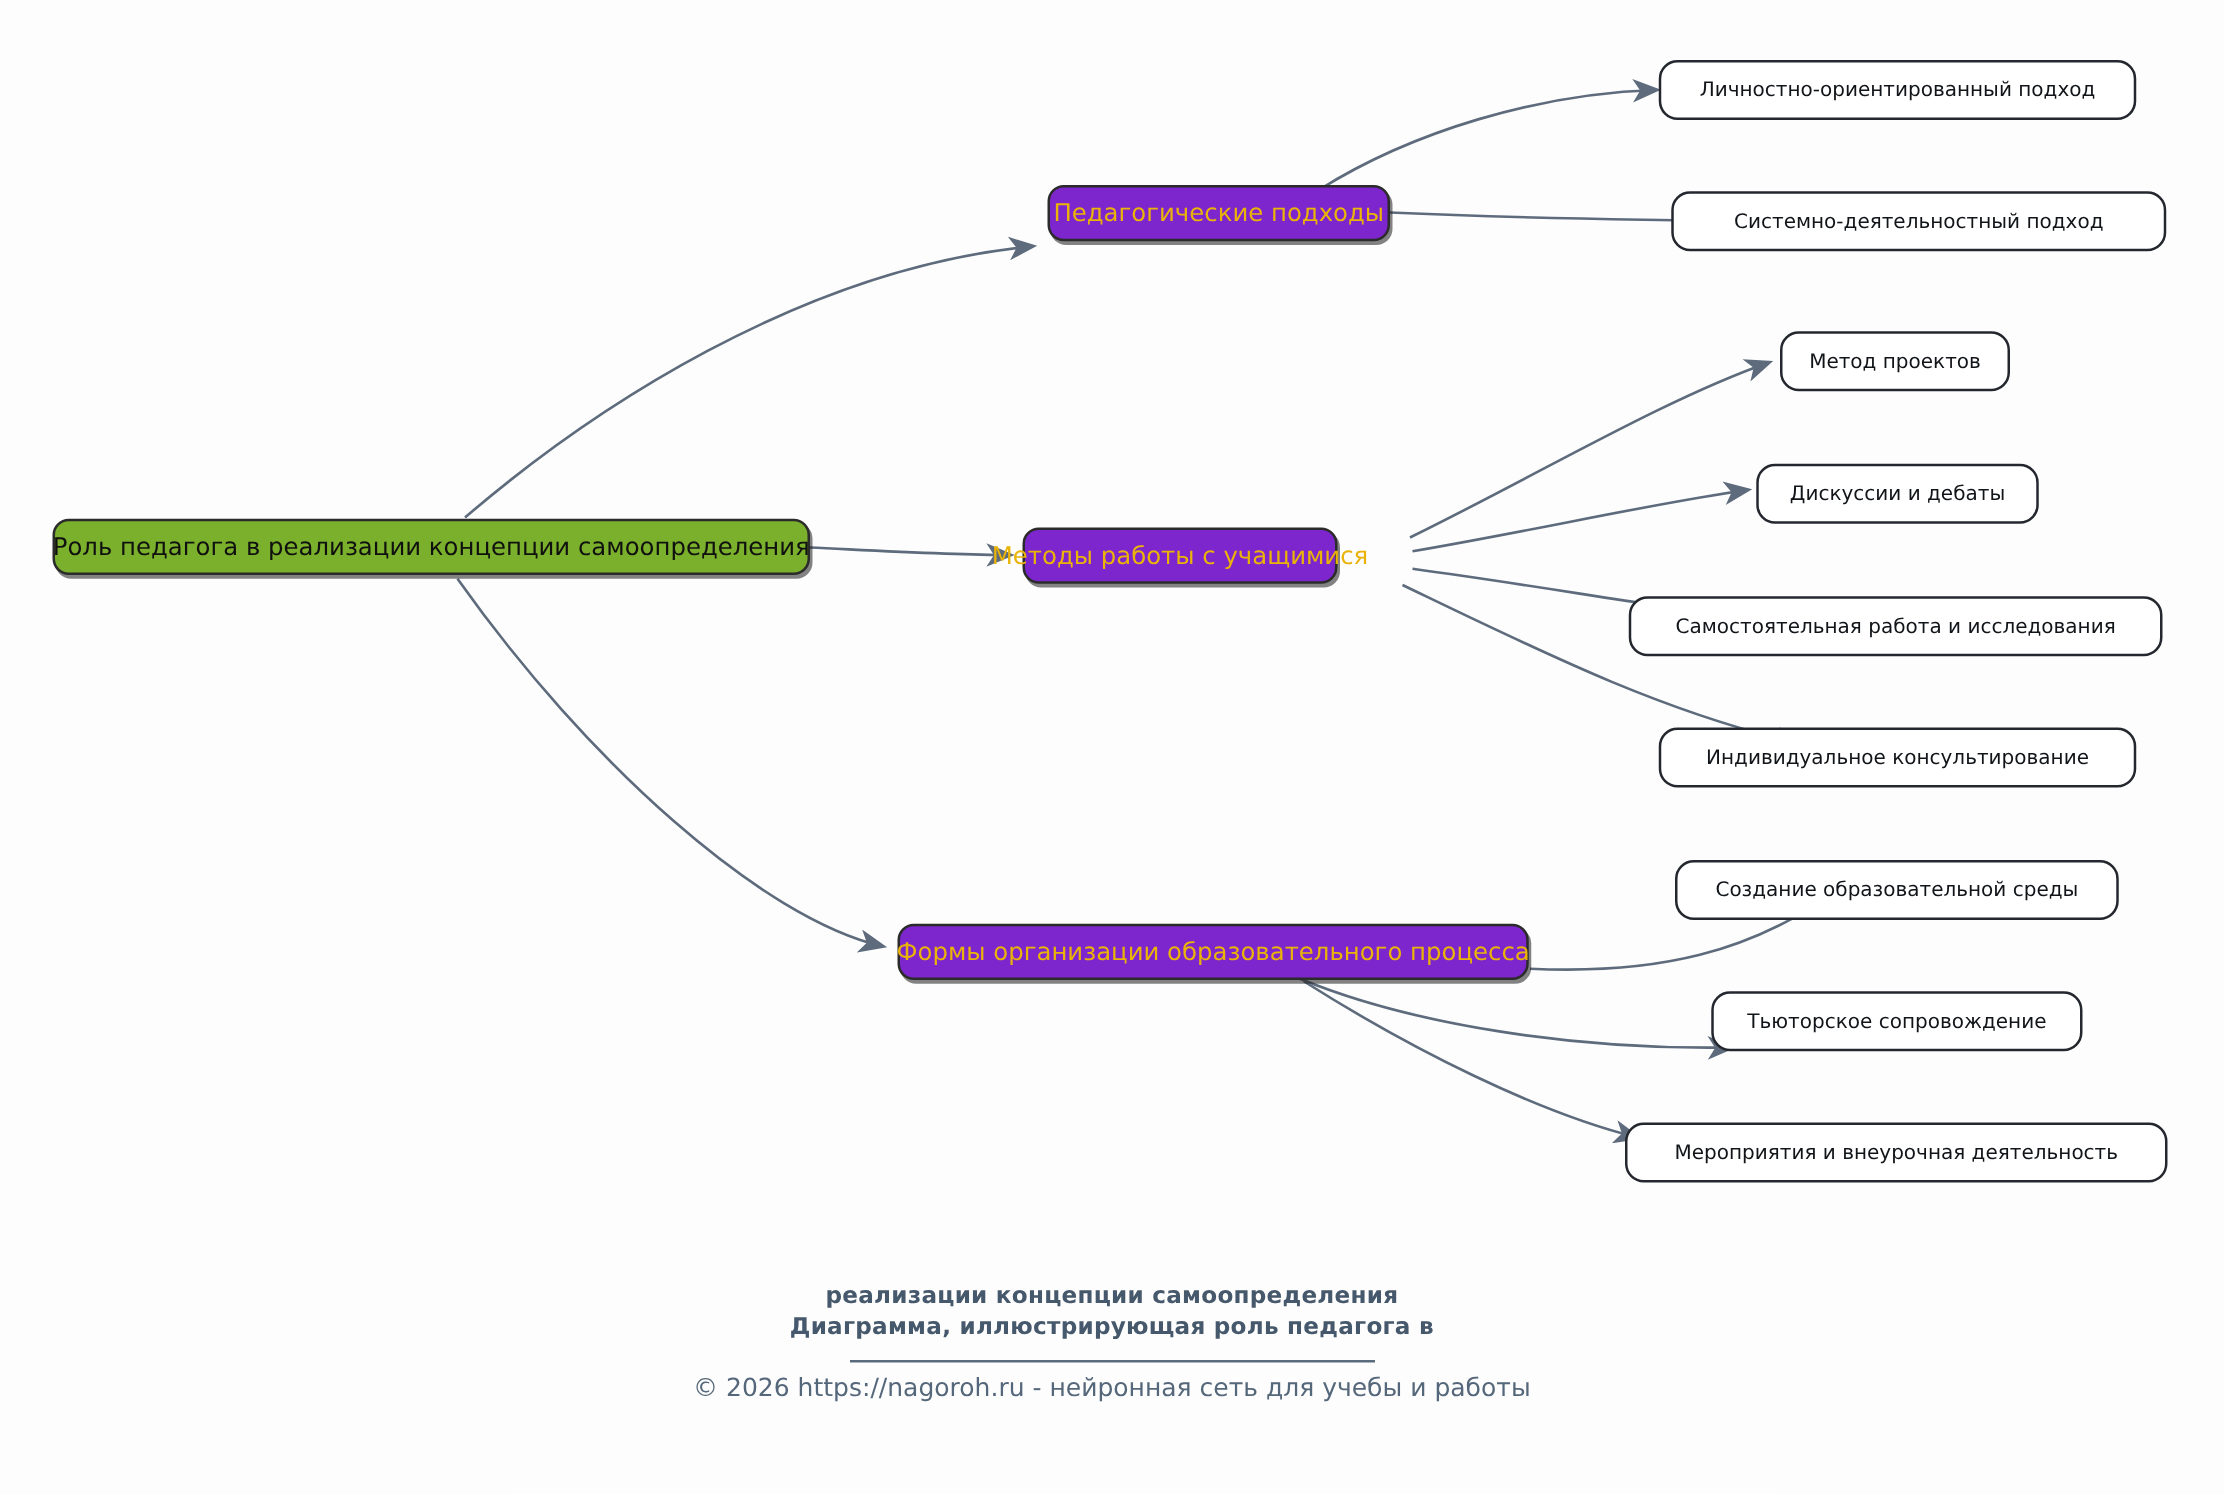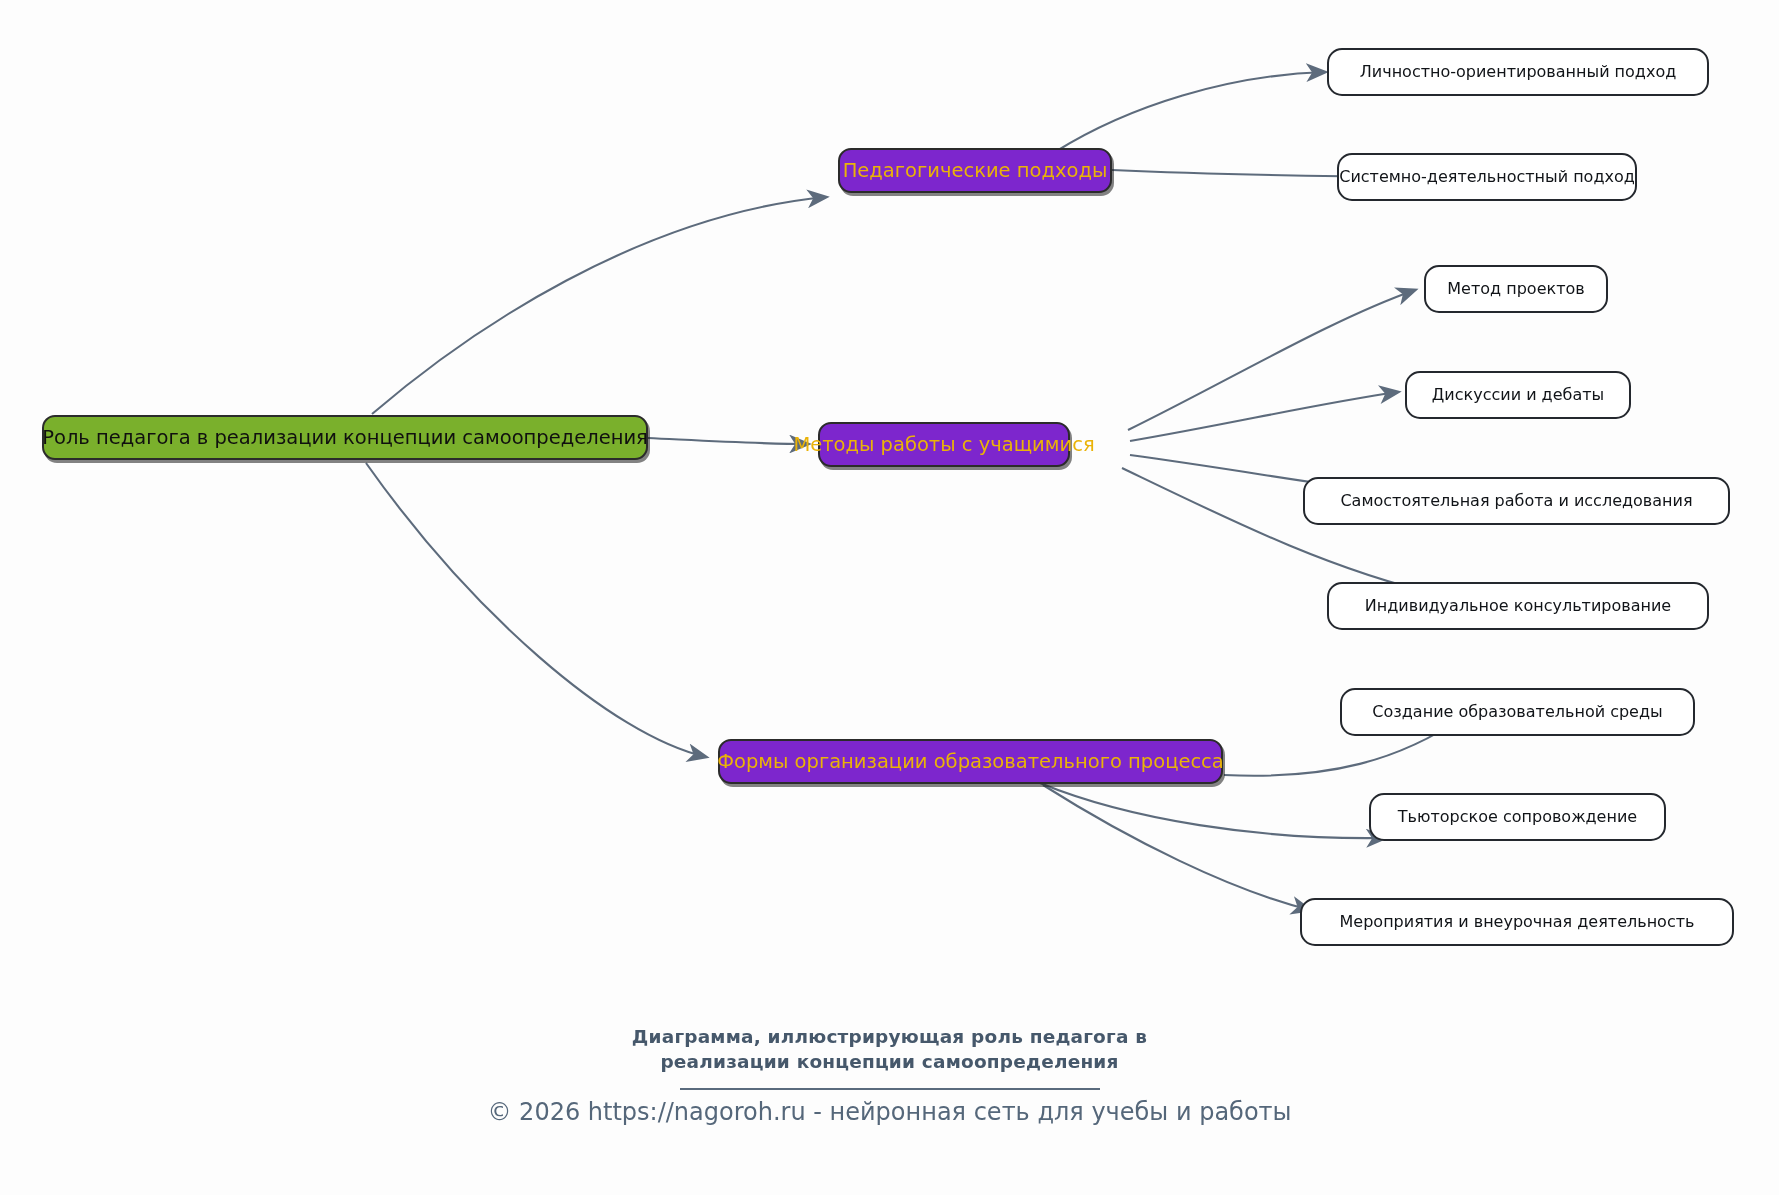--- a/index.html
+++ b/index.html
@@ -72,21 +72,21 @@
     letter-spacing: 0.2px;
   }
   .caption-rule {
     width: 420px;
     height: 2px;
     background: #5a6b7d;
     margin: 13px auto 0 auto;
   }
   .caption-footer {
     font-family: "DejaVu Sans", sans-serif;
-    font-size: 24px;
+    font-size: 20px;
     color: #55677a;
   }
 </style>
 </head>
 <body>
 
 <div id="canvas">
 
   <svg id="edges" viewBox="0 0 1779 1195" width="1779" height="1195" xmlns="http://www.w3.org/2000/svg">
     <defs>
@@ -119,21 +119,21 @@
   </div>
 
   <div class="node node-branch" style="left:838px; top:148px; width:274px; height:45px;">
     <span>Педагогические подходы</span>
   </div>
 
   <div class="node node-leaf" style="left:1327px; top:48px; width:382px; height:48px;">
     <span>Личностно-ориентированный подход</span>
   </div>
 
-  <div class="node node-leaf" style="left:1337px; top:153px; width:300px; height:48px;">
+  <div class="node node-leaf" style="left:1337px; top:153px; width:396px; height:48px;">
     <span>Системно-деятельностный подход</span>
   </div>
 
   <div class="node node-branch" style="left:818px; top:422px; width:252px; height:45px;">
     <span>Методы работы с учащимися</span>
   </div>
 
   <div class="node node-leaf" style="left:1424px; top:265px; width:184px; height:48px;">
     <span>Метод проектов</span>
   </div>
@@ -161,22 +161,22 @@
   <div class="node node-leaf" style="left:1369px; top:793px; width:297px; height:48px;">
     <span>Тьюторское сопровождение</span>
   </div>
 
   <div class="node node-leaf" style="left:1300px; top:898px; width:434px; height:48px;">
     <span>Мероприятия и внеурочная деятельность</span>
   </div>
 
   <div class="caption-wrap" style="top:1025px;">
     <div class="caption-title">
+      <div>реализации концепции самоопределения</div>
       <div>Диаграмма, иллюстрирующая роль педагога в</div>
-      <div>реализации концепции самоопределения</div>
     </div>
     <div class="caption-rule"></div>
   </div>
 
   <div class="caption-wrap" style="top:1098px;">
     <div class="caption-footer">© 2026 https://nagoroh.ru - нейронная сеть для учебы и работы</div>
   </div>
 
 </div>
 

